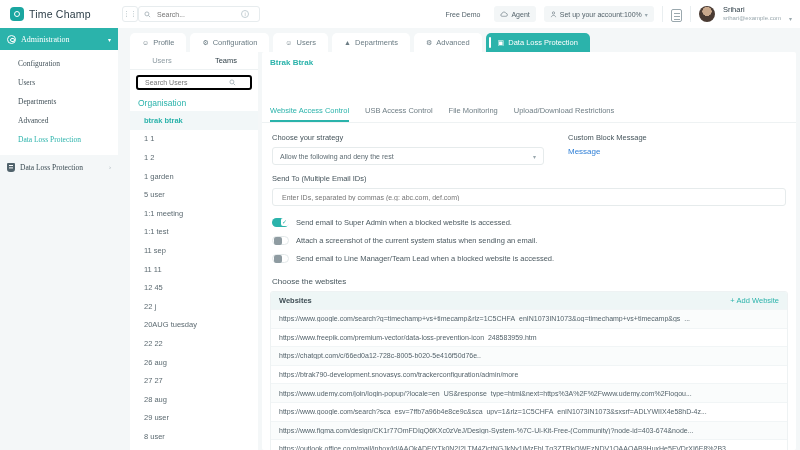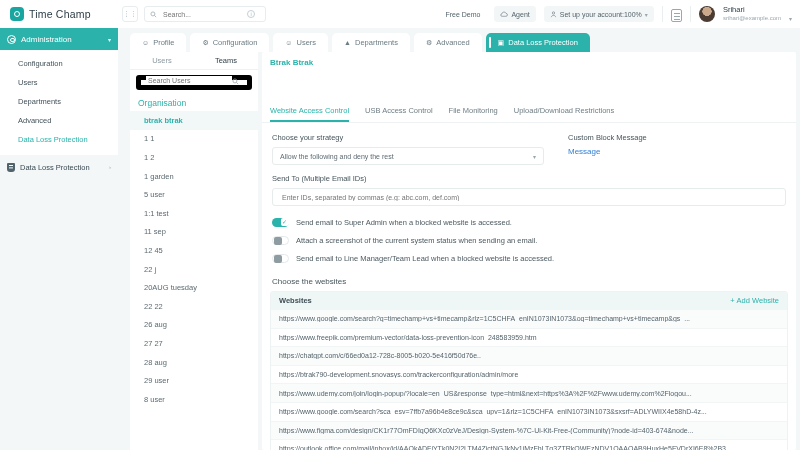--- a/index.html
+++ b/index.html
@@ -15,42 +15,42 @@
   
   .topbar { position:absolute; left:0; top:0; width:800px; height:28px; background:#ffffff; display:flex; align-items:center; }
   .brand { width:118px; display:flex; align-items:center; gap:5px; padding-left:10px; }
   .brand-logo { width:14px; height:14px; border-radius:4px; background:#1aa6a0; display:flex; align-items:center; justify-content:center; }
   .brand-logo i { width:6px; height:6px; border-radius:50%; border:1.6px solid #ffffff; display:block; }
   .brand-name { font-size:10.5px; color:#2b3c46; letter-spacing:.2px; }
 
   .collapse-btn { width:16px; height:16px; border:1px solid #e7ecee; border-radius:3px; color:#9fb0b6; font-size:7px;
                   display:flex; align-items:center; justify-content:center; margin-left:4px; background:#fff; }
 
-  .searchbox { position:relative; margin-left:6px; width:122px; height:16px; border:1px solid #e7ecee; border-radius:3px;
+  .searchbox { position:relative; width:122px; height:16px; border:1px solid #e7ecee; border-radius:3px;
                display:flex; align-items:center; padding:0 5px; gap:4px; }
   .searchbox input { border:0; outline:0; font-size:7px; color:#98a6ad; width:82px; font-family:inherit; background:transparent; }
   .ico { display:inline-flex; align-items:center; justify-content:center; }
   .circ-i { width:8px; height:8px; border:1px solid #c3cfd4; border-radius:50%; color:#a9b6bb; font-size:5.5px;
             display:flex; align-items:center; justify-content:center; }
 
   .top-right { margin-left:auto; display:flex; align-items:flex-end; gap:8px; padding-right:8px; }
   .pill { height:16px; border-radius:3px; background:#f3f6f7; display:flex; align-items:center; gap:3px; padding:0 6px; font-size:7px; color:#54636b; }
   .pill.plain { background:transparent; }
   .vdiv { width:1px; height:16px; background:#e9eef0; }
   .docicon { width:11px; height:13px; border:1px solid #9aa8ae; border-radius:2px; position:relative; }
   .docicon:after { content:""; position:absolute; left:2px; top:3px; width:6px; height:1px; background:#9aa8ae;
                    box-shadow:0 3px 0 #9aa8ae, 0 6px 0 #9aa8ae; }
   .avatar { width:16px; height:16px; border-radius:50%; background:radial-gradient(circle at 50% 34%, #c9a88c 0 34%, #4a3b33 36% 100%); }
   .user-txt { line-height:1.15; }
   .user-name { font-size:7.5px; color:#31414a; }
   .user-mail { font-size:6px; color:#9aa8ae; }
   .caret { color:#9aa8ae; font-size:6px; }
 
   
-  .sidebar { position:absolute; left:0; top:28px; width:118px; bottom:13px; background:#f4f7f8; }
+  .sidebar { position:absolute; left:0; top:28px; width:118px; bottom:13px; background:#f4f7f8;font-family:Liberation Serif, serif; }
   .side-primary { height:22px; background:#2bb3ab; color:#fff; display:flex; align-items:center; gap:5px; padding:0 7px; font-size:8px; }
   .side-primary .chev { margin-left:auto; font-size:6px; }
   .side-sub { background:#ffffff; padding:4px 0 6px; }
   .side-sub-item { height:19px; display:flex; align-items:center; padding-left:18px; font-size:7.5px; color:#43525a; }
   .side-sub-item.active { color:#2bb3ab; }
   .side-item { height:24px; display:flex; align-items:center; gap:5px; padding:0 7px; font-size:7.5px; color:#3a4a52; }
   .side-item .chev { margin-left:auto; font-size:6px; color:#9aa8ae; }
   .gear { width:9px; height:9px; border:1.4px solid currentColor; border-radius:50%; position:relative; }
   .gear:after { content:""; position:absolute; left:2.4px; top:2.4px; width:2.6px; height:2.6px; border:1px solid currentColor; border-radius:50%; }
   .shield { width:8px; height:9px; background:#51636c; border-radius:1px 1px 3px 3px; position:relative; }
@@ -62,21 +62,21 @@
          display:flex; align-items:center; justify-content:center; gap:4px; padding:0 12px; }
   .tab.active { background:#2bb3ab; color:#ffffff; position:relative; }
   .tab.active:before { content:""; position:absolute; left:3px; top:4px; bottom:4px; width:2px; background:#ffffff; border-radius:1px; }
   .t-ico { font-size:7px; }
 
   
   .users-panel { position:absolute; left:130px; top:52px; width:128px; bottom:0; background:#ffffff; }
   .up-tabs { display:flex; height:18px; border-bottom:1px solid #eef2f3; }
   .up-tab { flex:1; display:flex; align-items:center; justify-content:center; font-size:7.5px; color:#8d9ba2; }
   .up-tab.sel { color:#2f3f47; }
-  .up-search { margin:5px 6px 0; height:15px; border:5px solid #000000; border-radius:3px; display:flex; align-items:flex-end; padding:0 5px; }
+  .up-search { margin:5px 6px 0; height:15px; border:2px solid #000000; border-radius:3px; display:flex; align-items:center; padding:0 5px; }
   .up-search input { border:0; outline:0; font-size:7px; color:#8d9ba2; width:86px; font-family:inherit; }
   .up-org { font-size:8.5px; color:#2bb3ab; padding:8px 0 3px 8px; }
   .ulist { padding-bottom:4px; }
   .uitem { height:18.6px; display:flex; align-items:center; padding-left:14px; font-size:7.5px; color:#5c6a71; }
   .uitem.sel { background:#f2f7f8; color:#2bb3ab; font-weight:bold; }
 
   
   .main { position:absolute; left:262px; top:52px; right:4px; bottom:0; background:#ffffff; border-radius:2px; }
   .main-title { font-size:8px; color:#2bb3ab; padding:6px 0 0 8px; font-weight:bold; }
   .sub-tabs { display:flex; gap:16px; padding:6px 0 0 8px; border-bottom:1px solid #eef2f3; }
@@ -248,22 +248,24 @@
           </svg>
       </span>
     </div>
     <div class="up-org">Organisation</div>
     <div class="ulist">
       <div class="uitem sel">btrak btrak</div>
       <div class="uitem">1 1</div>
       <div class="uitem">1 2</div>
       <div class="uitem">1 garden</div>
       <div class="uitem">5 user</div>
+      <div class="uitem">1:1 meeting</div>
       <div class="uitem">1:1 test</div>
       <div class="uitem">11 sep</div>
+      <div class="uitem">11 11</div>
       <div class="uitem">12 45</div>
       <div class="uitem">22 j</div>
       <div class="uitem">20AUG tuesday</div>
       <div class="uitem">22 22</div>
       <div class="uitem">26 aug</div>
       <div class="uitem">27 27</div>
       <div class="uitem">28 aug</div>
       <div class="uitem">29 user</div>
       <div class="uitem">8 user</div>
     </div>

